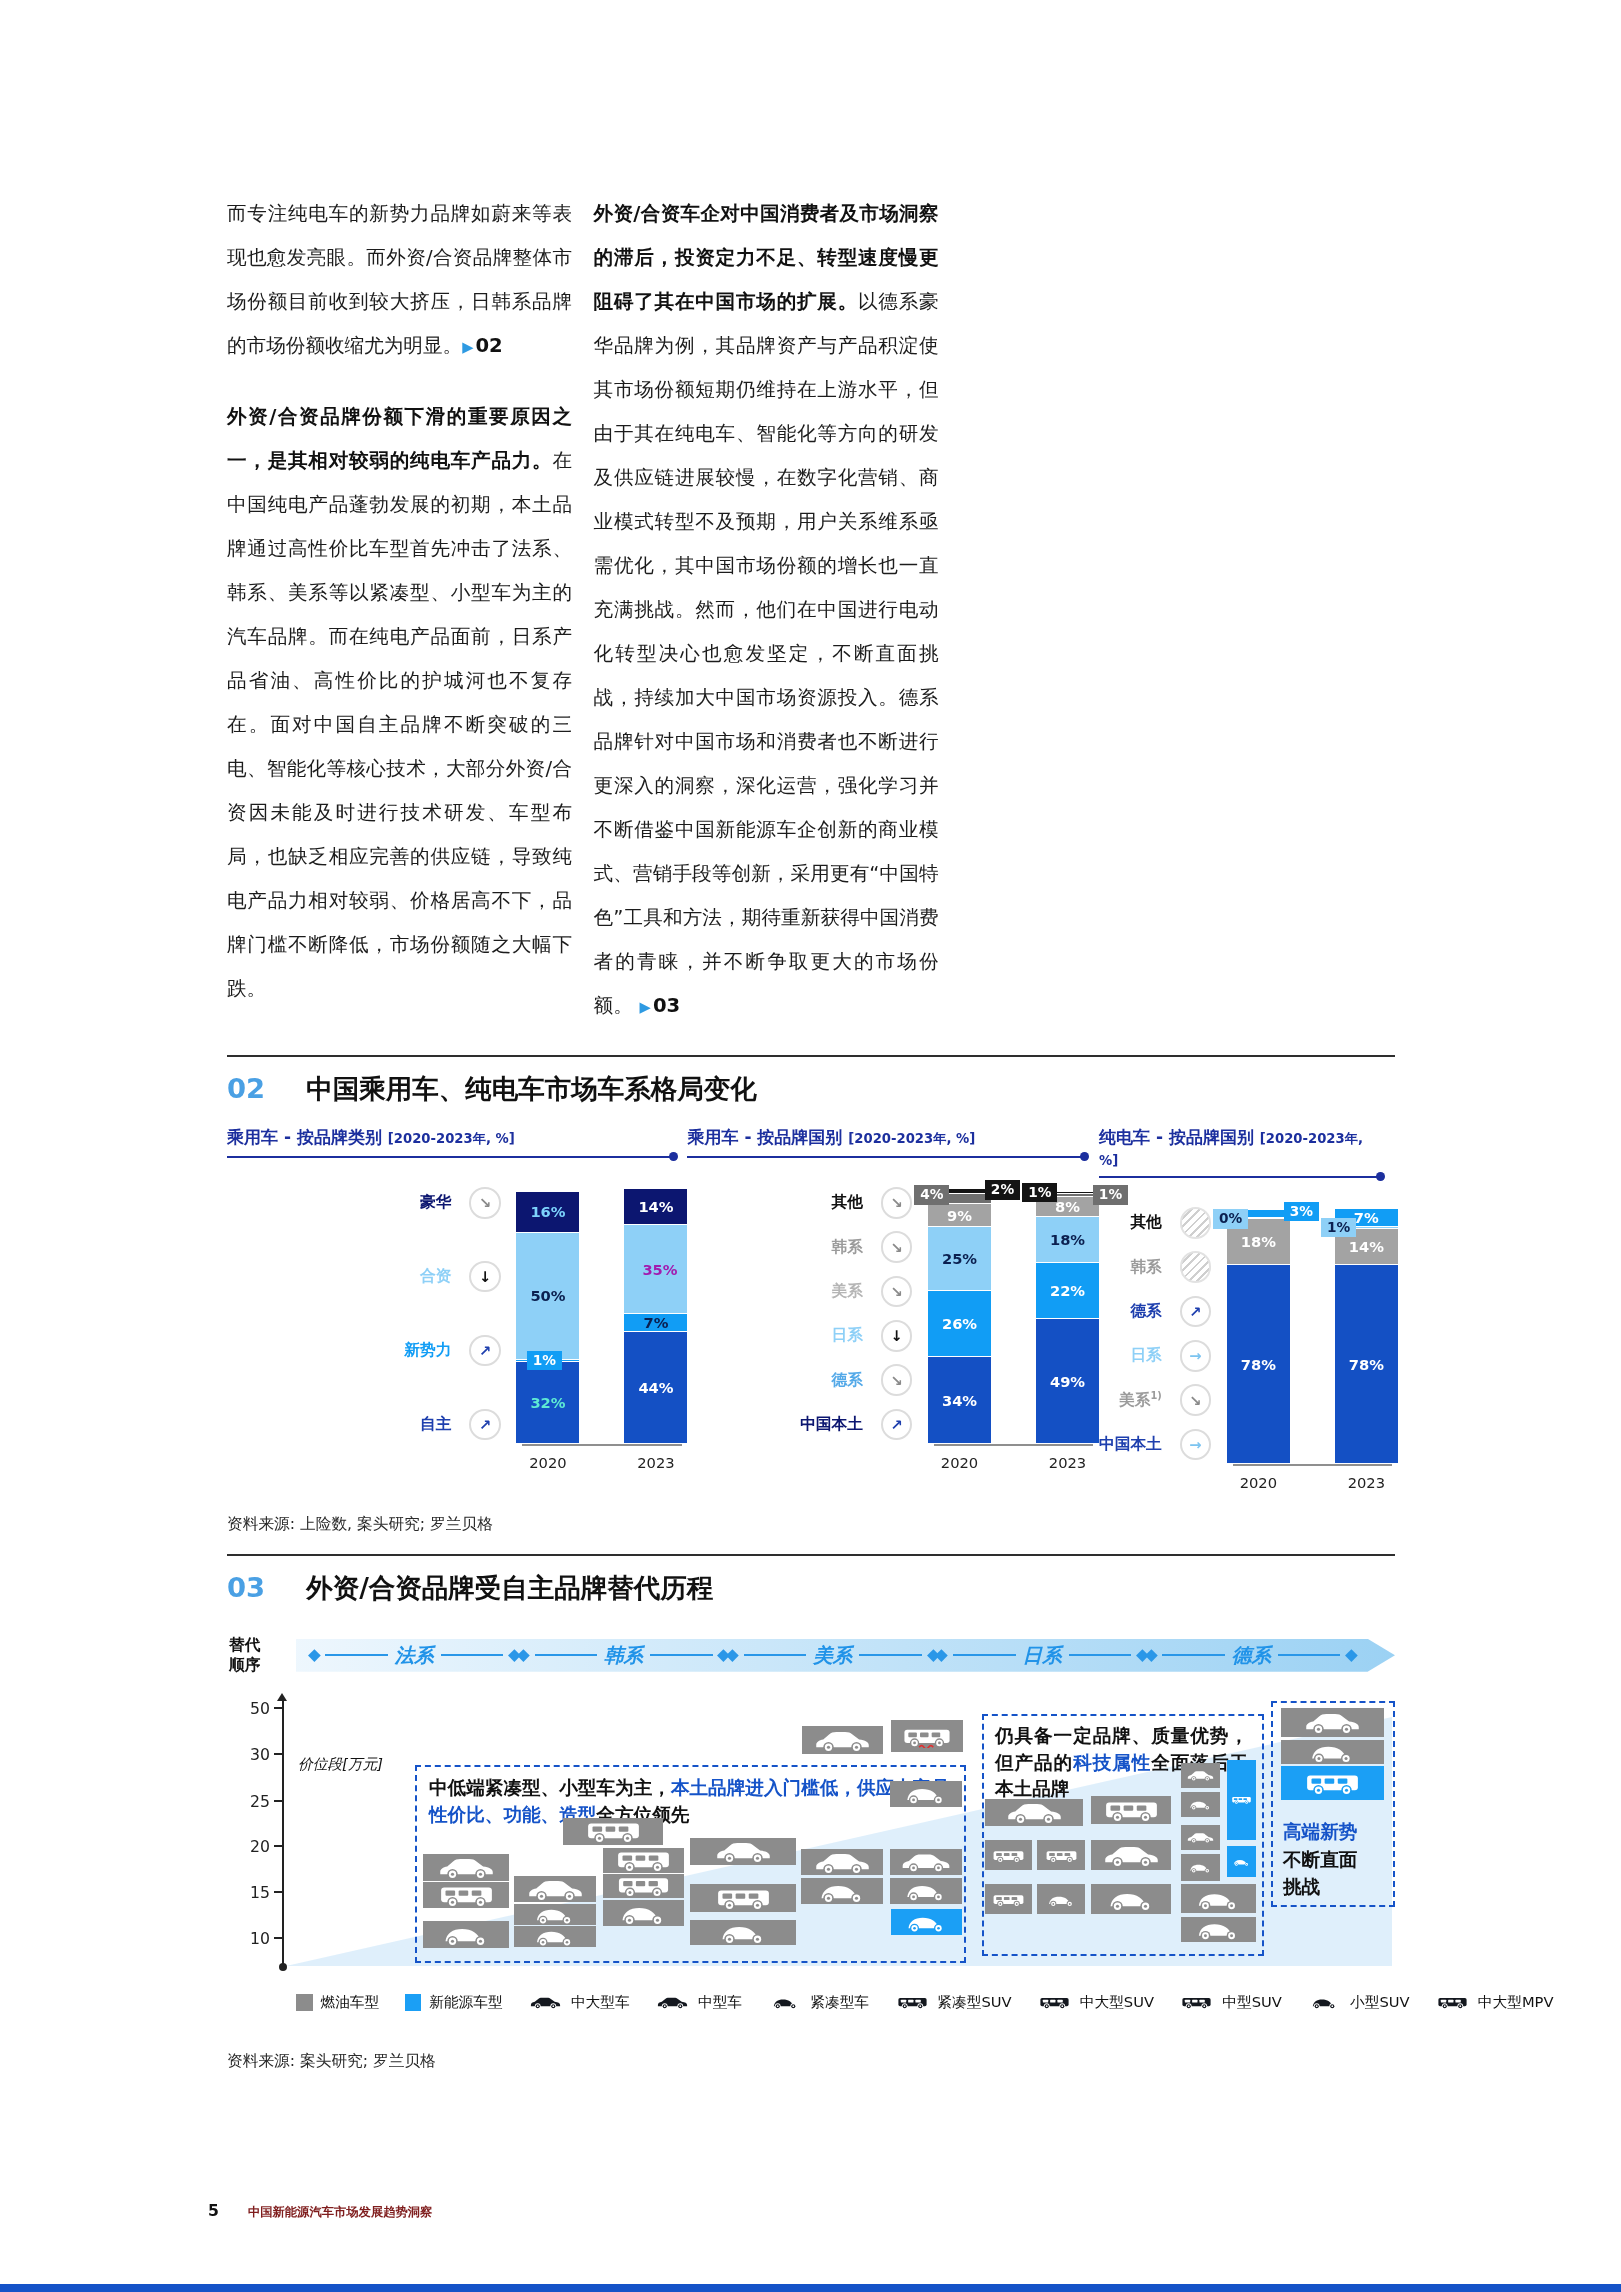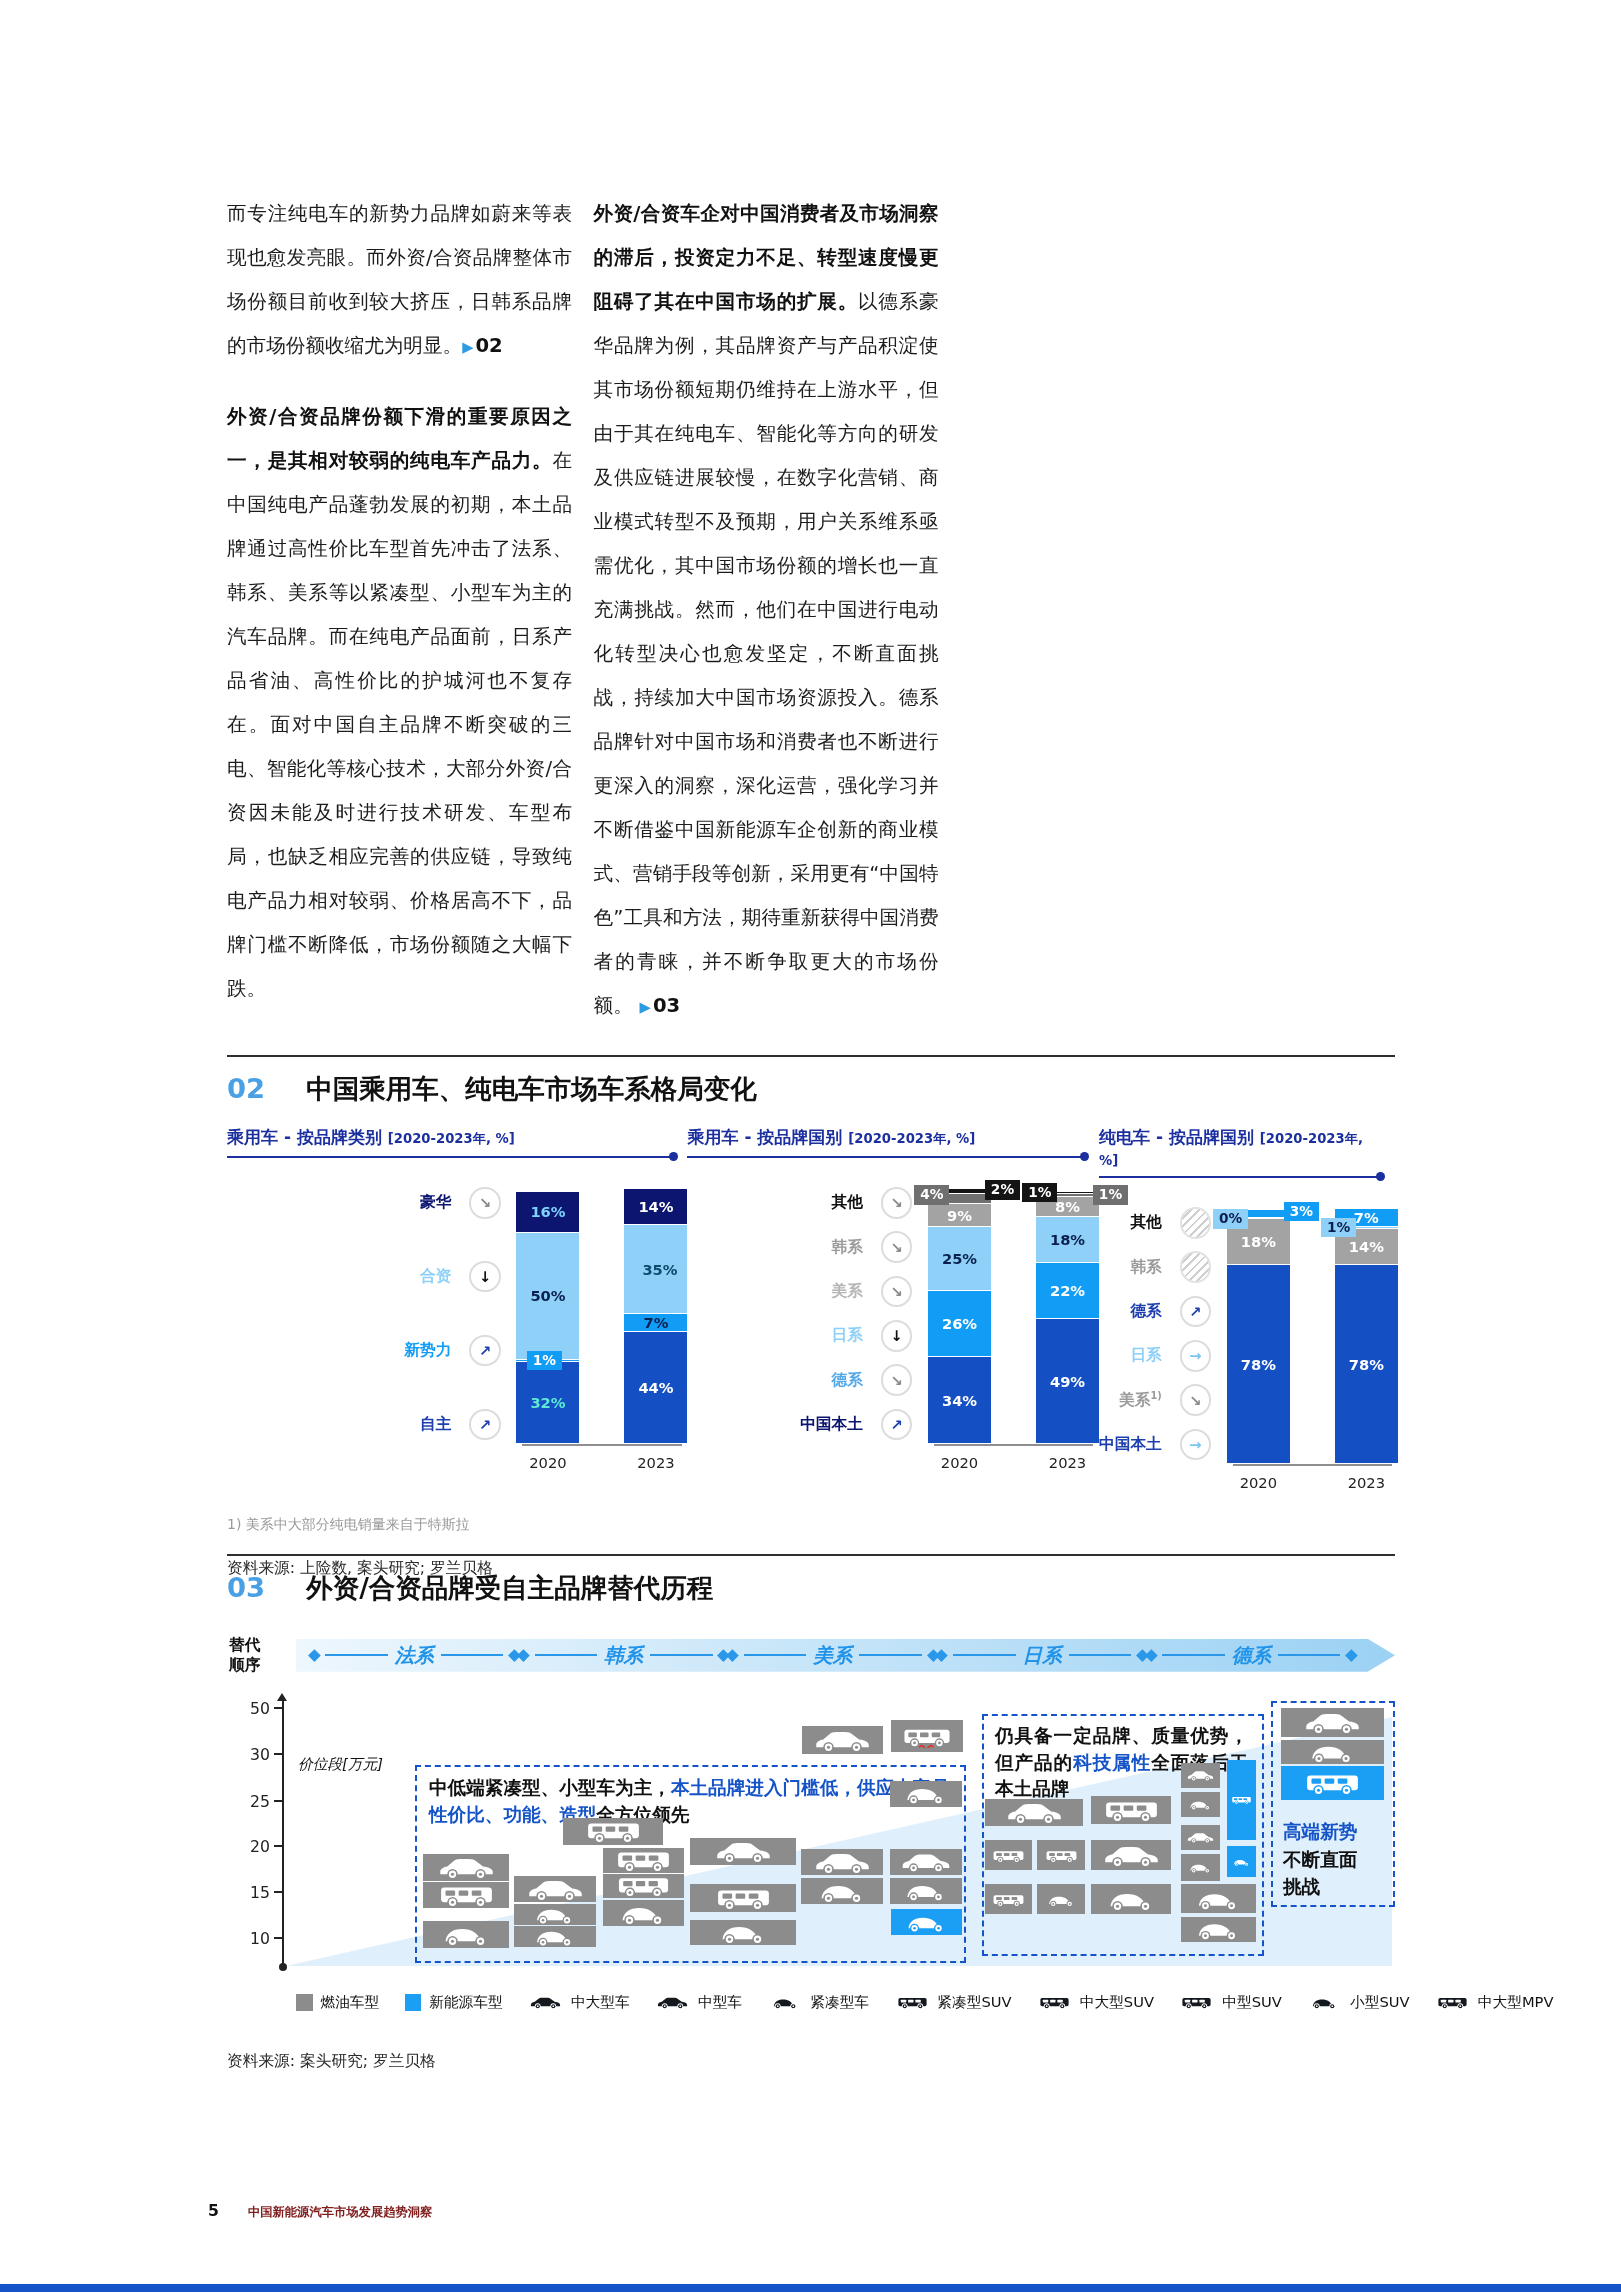--- a/index.html
+++ b/index.html
@@ -141,21 +141,21 @@
                   </div>
                   <div class="seg" style="height: 81px; background: rgb(20, 80, 196);">
                     <span class="v" style="color: #5eead4;">32%</span>
                   </div>
                 </div>
                 <div class="bar">
                   <div class="seg" style="height: 35px; background: rgb(12, 22, 112);">
                     <span class="v" style="color: rgb(255, 255, 255);">14%</span>
                   </div>
                   <div class="seg" style="height: 88px; background: rgb(142, 208, 247);">
-                    <span class="v" style="color: #0c4a6e; margin-left: 8px;">35%</span>
+                    <span class="v" style="color: #a21caf; margin-left: 8px;">35%</span>
                   </div>
                   <div class="seg" style="height: 17px; background: rgb(17, 157, 245);">
                     <span class="v" style="color: rgb(11, 32, 80);">7%</span>
                   </div>
                   <div class="seg" style="height: 111px; background: rgb(20, 80, 196);">
                     <span class="v" style="color: rgb(255, 255, 255);">44%</span>
                   </div>
                 </div>
               </div>
               <div class="baseline"></div>
@@ -308,21 +308,20 @@
               </div>
               <div class="baseline"></div>
               <div class="years">
                 <span>2020</span>
                 <span>2023</span>
               </div>
             </div>
           </div>
         </div>
       </div>
-    <div class="fnote">1) 美系中大部分纯电销量来自于特斯拉</div>
     <div class="src">资料来源: 上险数, 案头研究; 罗兰贝格</div>
   </div>
 
   <div class="section" style="top:1554px;">
     <div class="rule"></div>
     <div class="sec-head">
       <span class="sec-num">03</span>
       <span class="sec-title">外资/合资品牌受自主品牌替代历程</span>
     </div>
 

